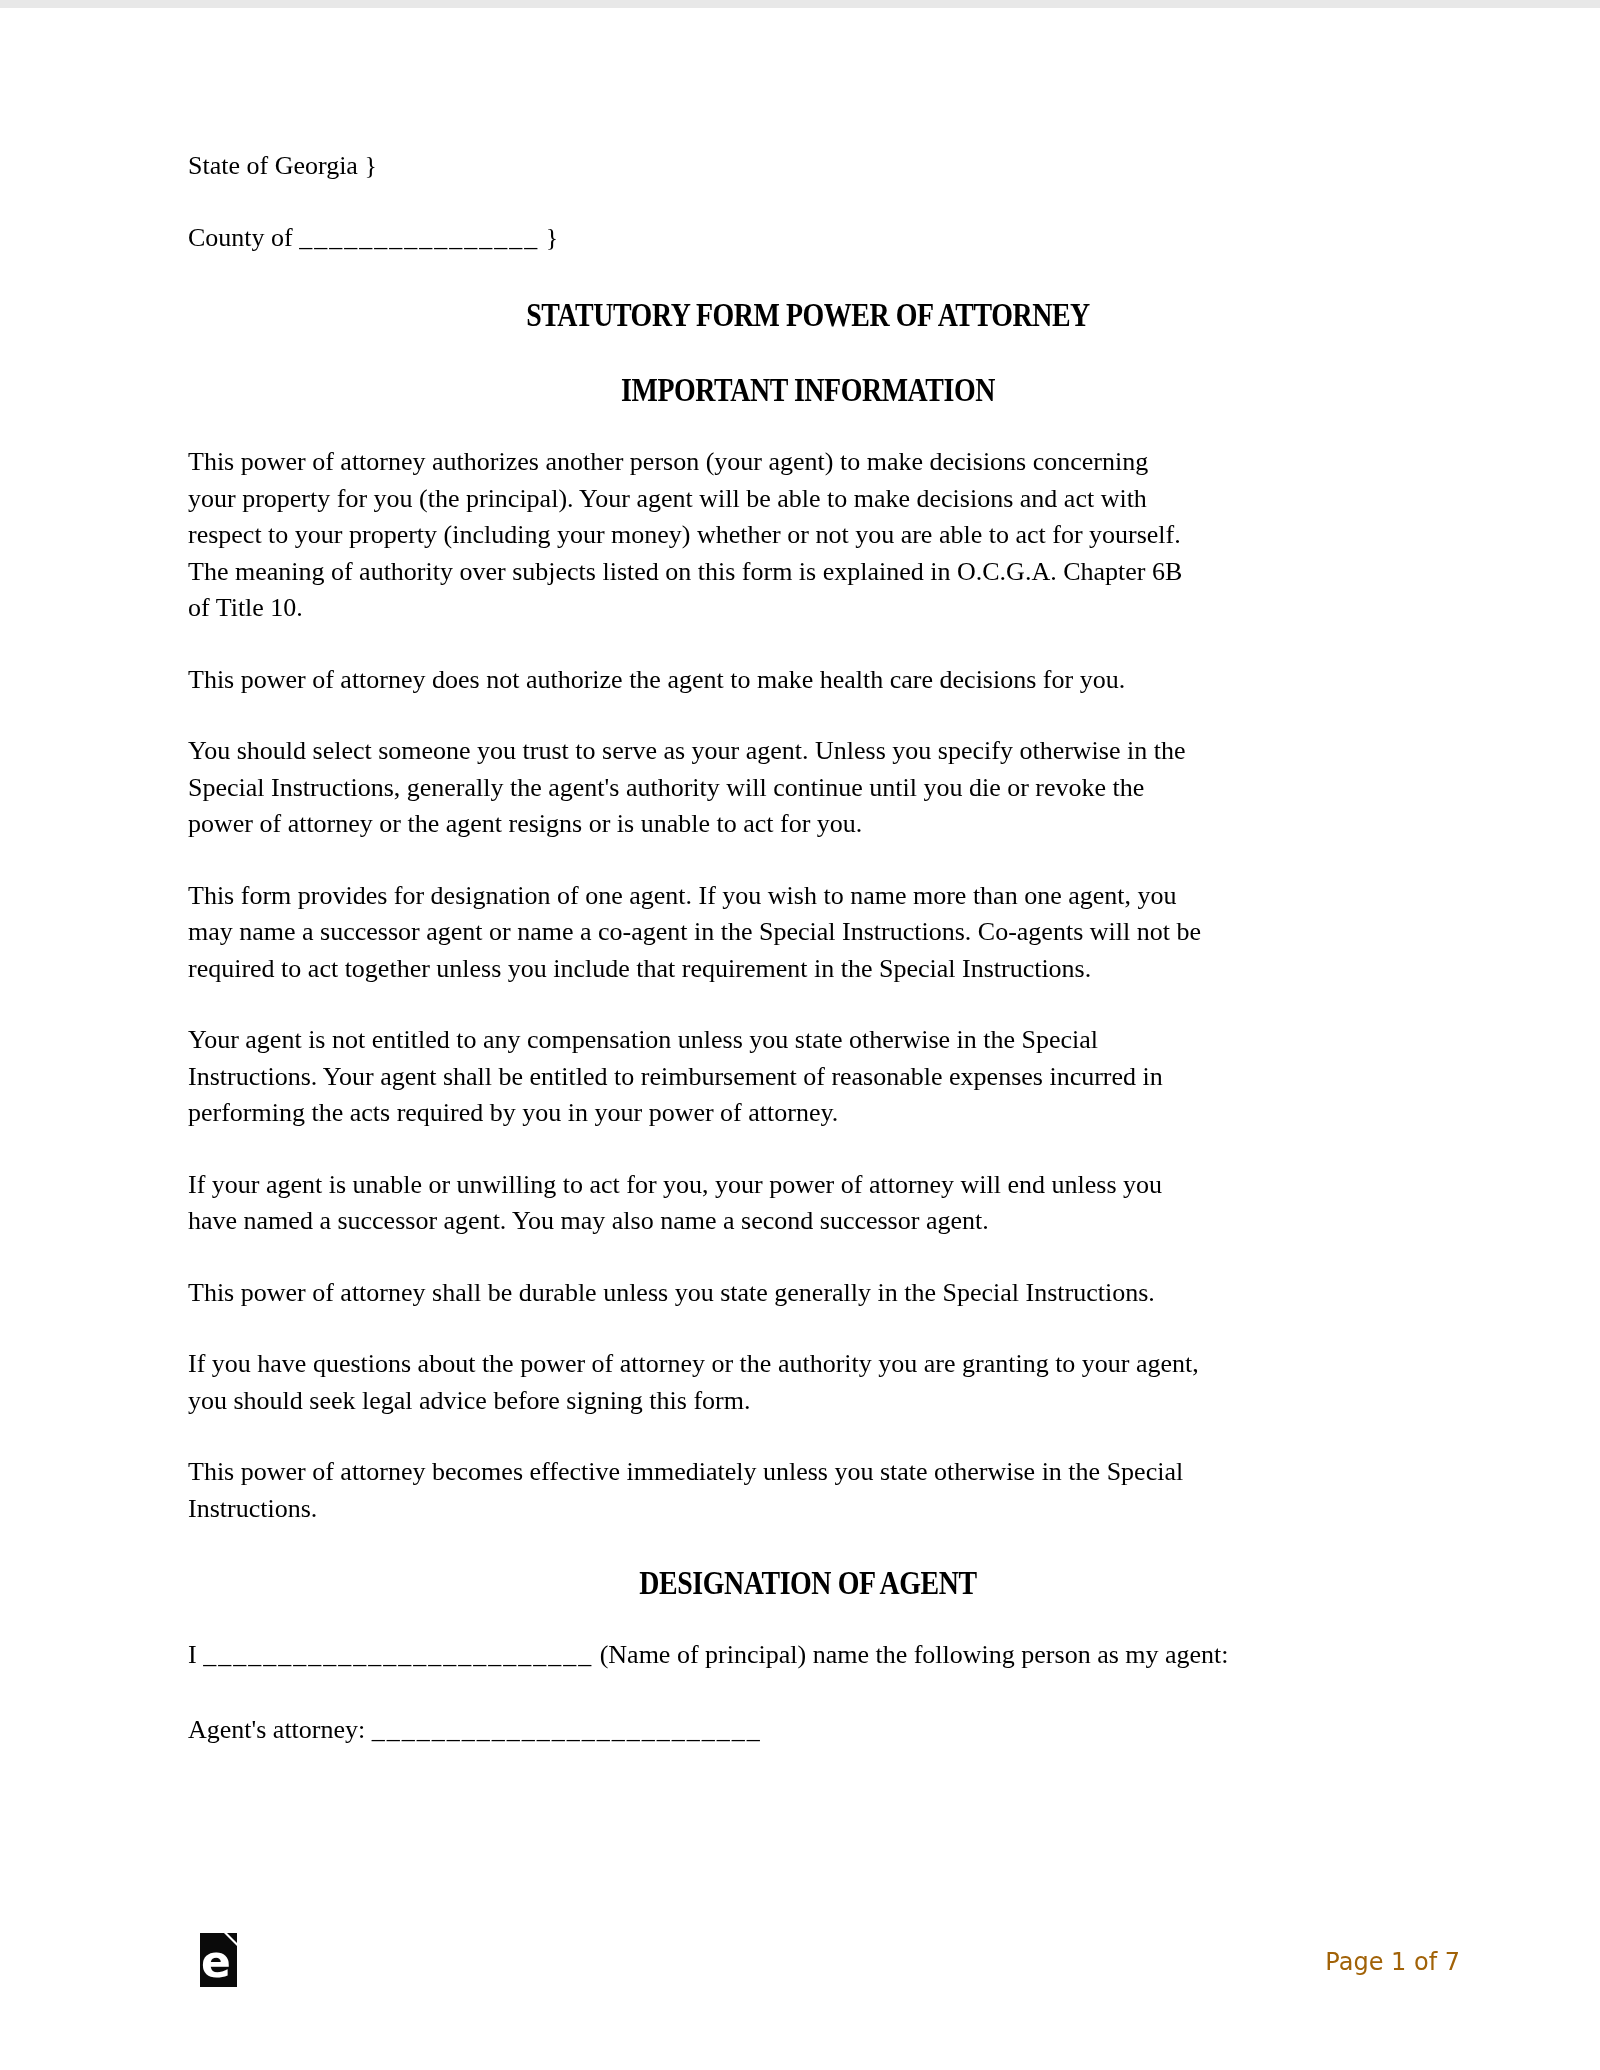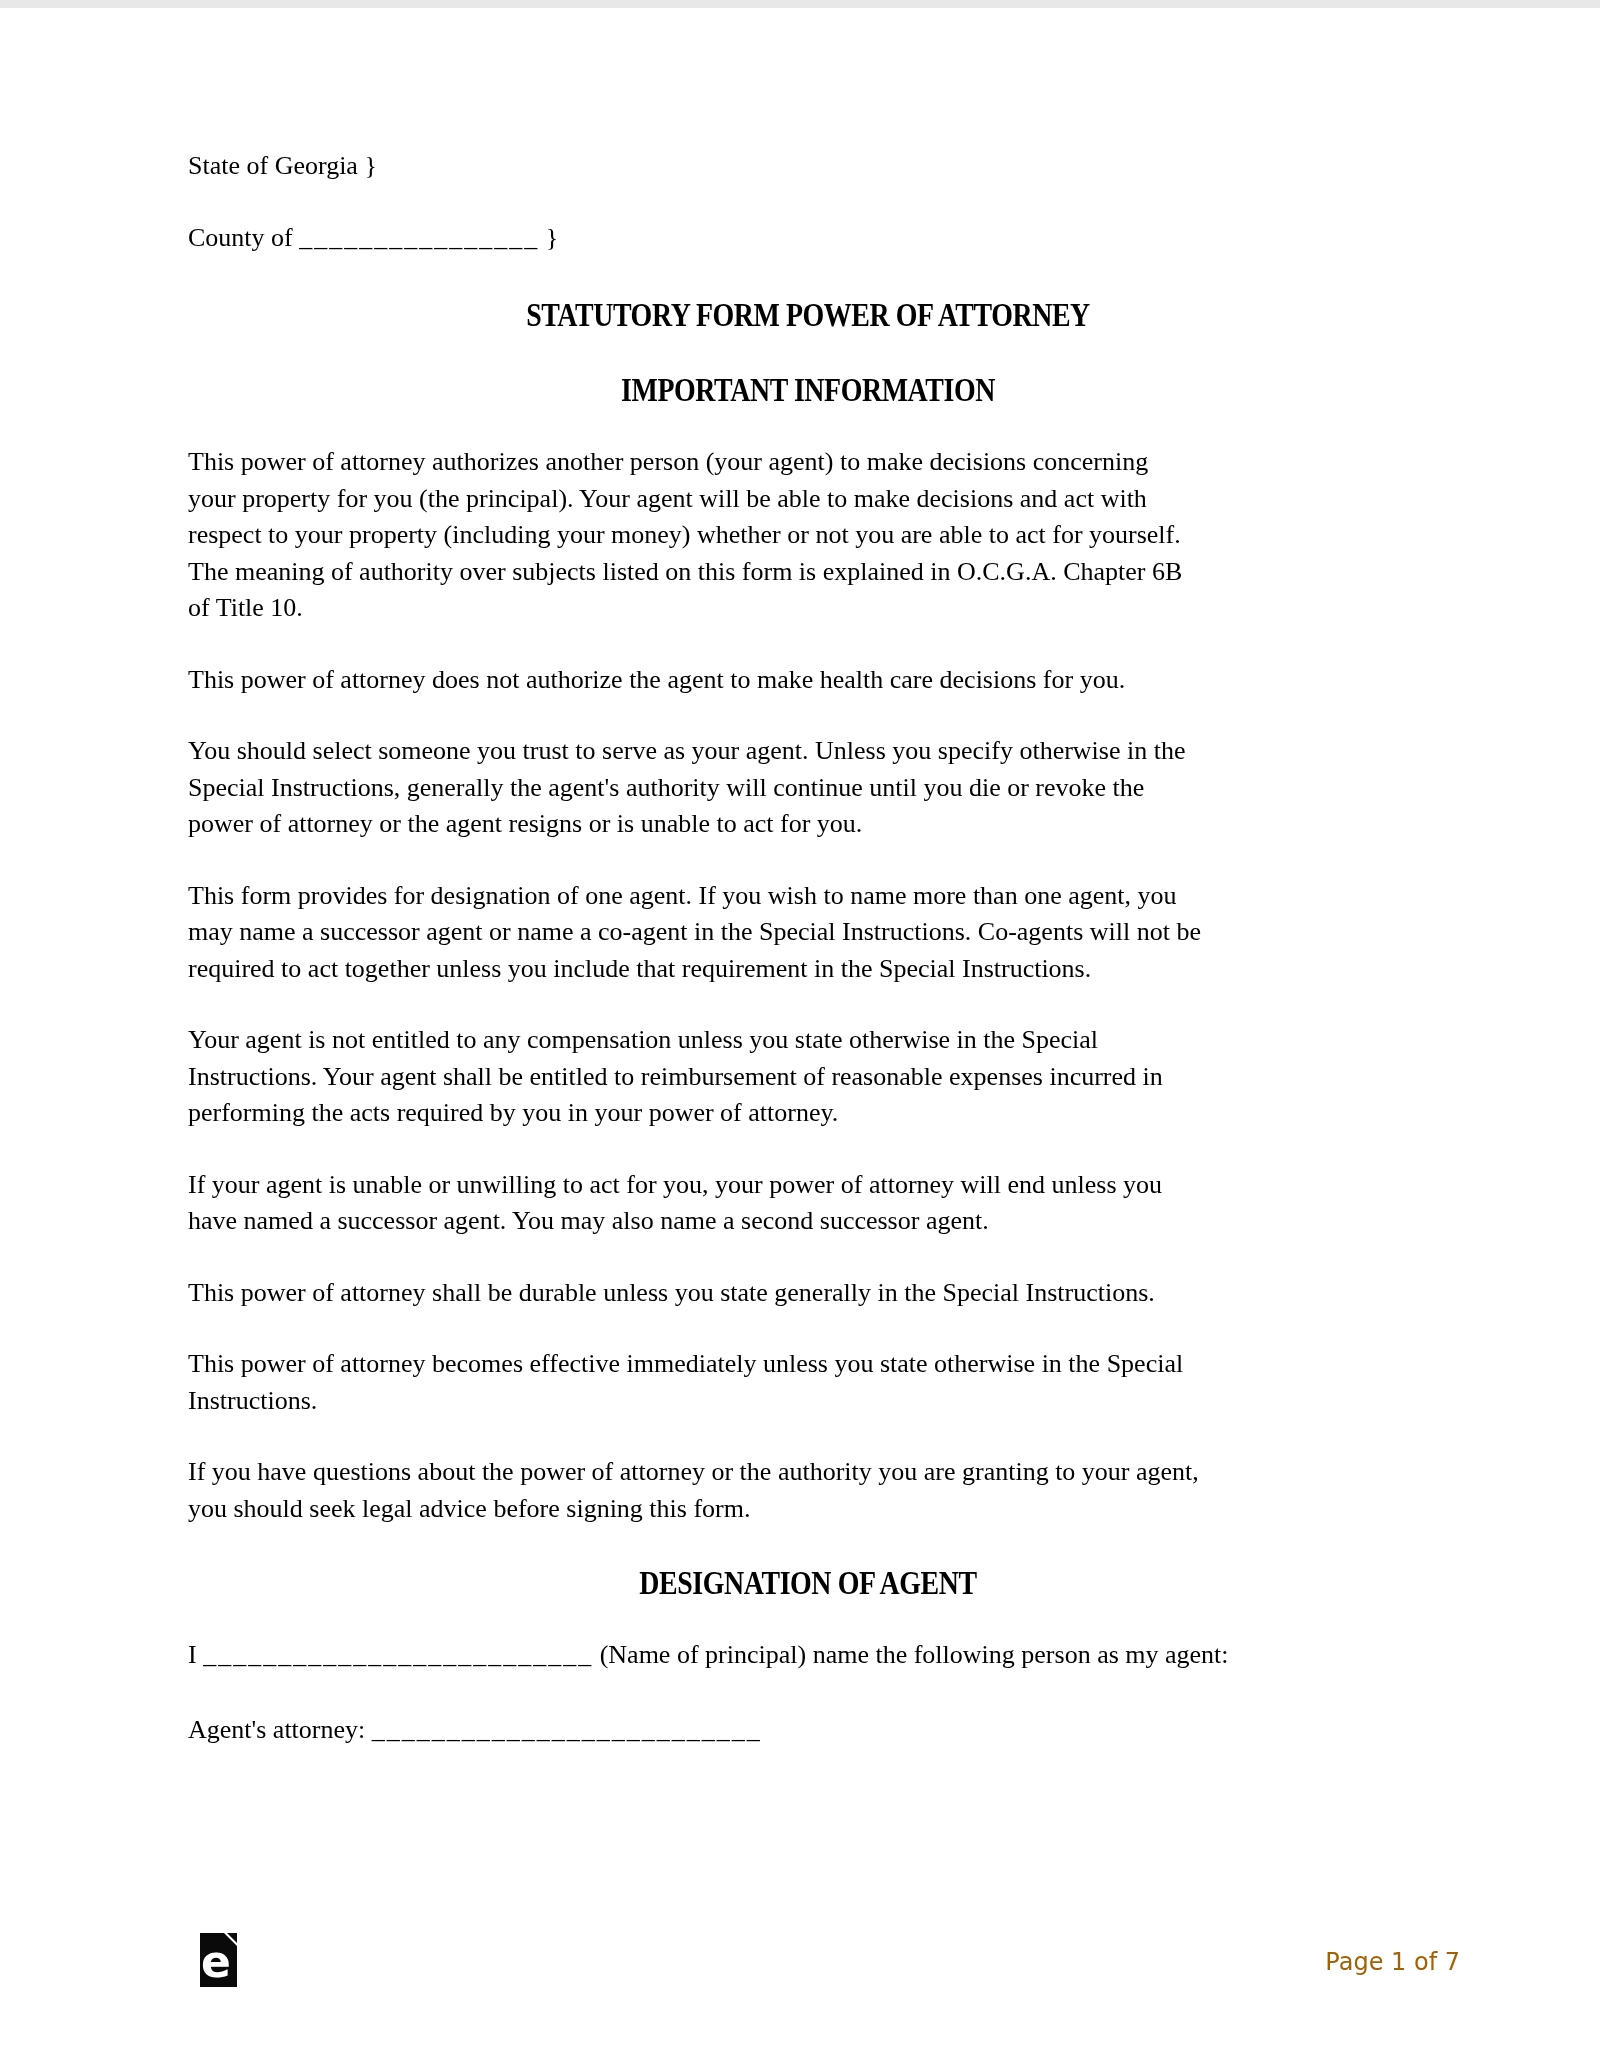--- a/index.html
+++ b/index.html
@@ -89,24 +89,24 @@
 power of attorney or the agent resigns or is unable to act for you.</p>
     <p class="body">This form provides for designation of one agent. If you wish to name more than one agent, you
 may name a successor agent or name a co-agent in the Special Instructions. Co-agents will not be
 required to act together unless you include that requirement in the Special Instructions.</p>
     <p class="body">Your agent is not entitled to any compensation unless you state otherwise in the Special
 Instructions. Your agent shall be entitled to reimbursement of reasonable expenses incurred in
 performing the acts required by you in your power of attorney.</p>
     <p class="body">If your agent is unable or unwilling to act for you, your power of attorney will end unless you
 have named a successor agent. You may also name a second successor agent.</p>
     <p class="body">This power of attorney shall be durable unless you state generally in the Special Instructions.</p>
+    <p class="body">If you have questions about the power of attorney or the authority you are granting to your agent,
+you should seek legal advice before signing this form.</p>
     <p class="body">This power of attorney becomes effective immediately unless you state otherwise in the Special
 Instructions.</p>
-    <p class="body">If you have questions about the power of attorney or the authority you are granting to your agent,
-you should seek legal advice before signing this form.</p>
 
     <div class="heading">DESIGNATION OF AGENT</div>
 
     <p class="body field"><span>I</span> <span class="blank">__________________________</span> <span>(Name of principal) name the following person as my agent:</span></p>
 
 
     <p class="body field"><span>Agent's attorney:</span> <span class="blank">__________________________</span></p>
 
   </div>
 

